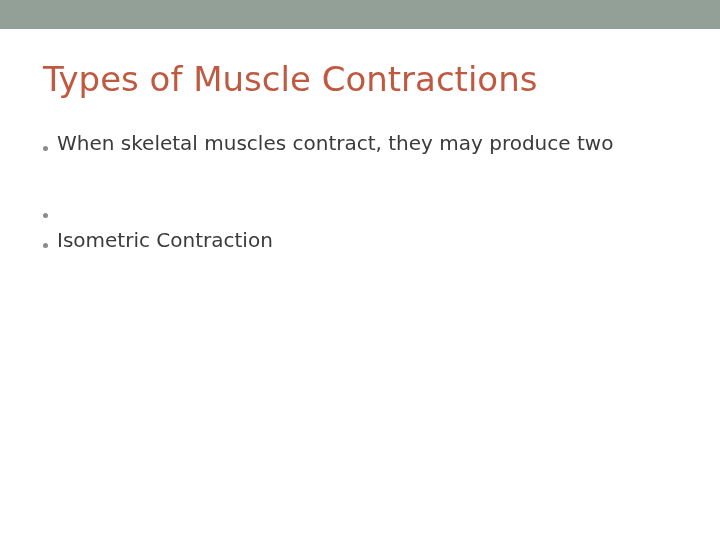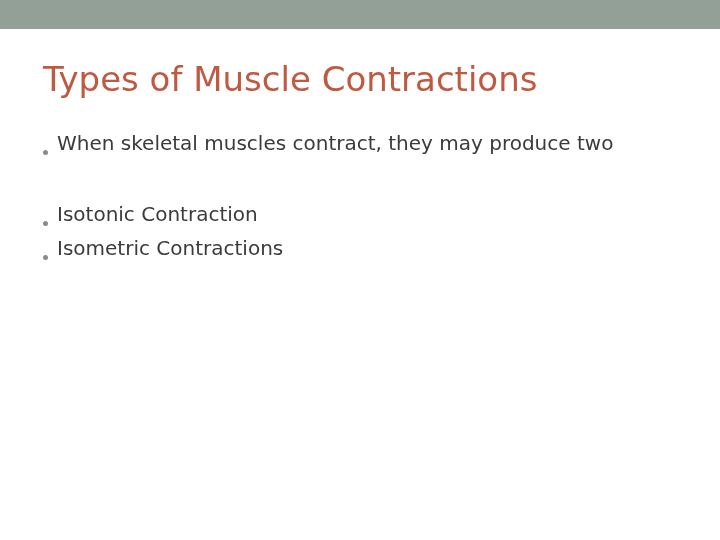--- a/index.html
+++ b/index.html
@@ -37,21 +37,21 @@
     white-space: nowrap;
   }
   .content {
     position: absolute;
     left: 43px;
     top: 131px;
     width: 640px;
   }
   .bullet {
     display: flex;
-    align-items: flex-end;
+    align-items: center;
     font-size: 20px;
     line-height: 24px;
     color: var(--body-text-color, #3b3b3b);
   }
   .bullet .dot {
     flex: 0 0 auto;
     width: 5px;
     height: 5px;
     border-radius: 50%;
     background: var(--bullet-dot-color, #878d8b);
@@ -83,26 +83,23 @@
 
     <div class="bullet bullet-1">
       <span class="dot"></span>
       <span class="text">
         <span class="line">When skeletal muscles contract, they may produce two</span>
       </span>
     </div>
 
     <div class="bullet bullet-2">
       <span class="dot"></span>
-      <span class="text">
-        <span class="line">Isotonic Contraction</span>
-      </span>
     </div>
 
     <div class="bullet bullet-3">
       <span class="dot"></span>
       <span class="text">
-        <span class="line">Isometric Contractions</span>
+        <span class="line">Isometric Contraction</span>
       </span>
     </div>
 
   </div>
 </div>
 
 </body></html>

